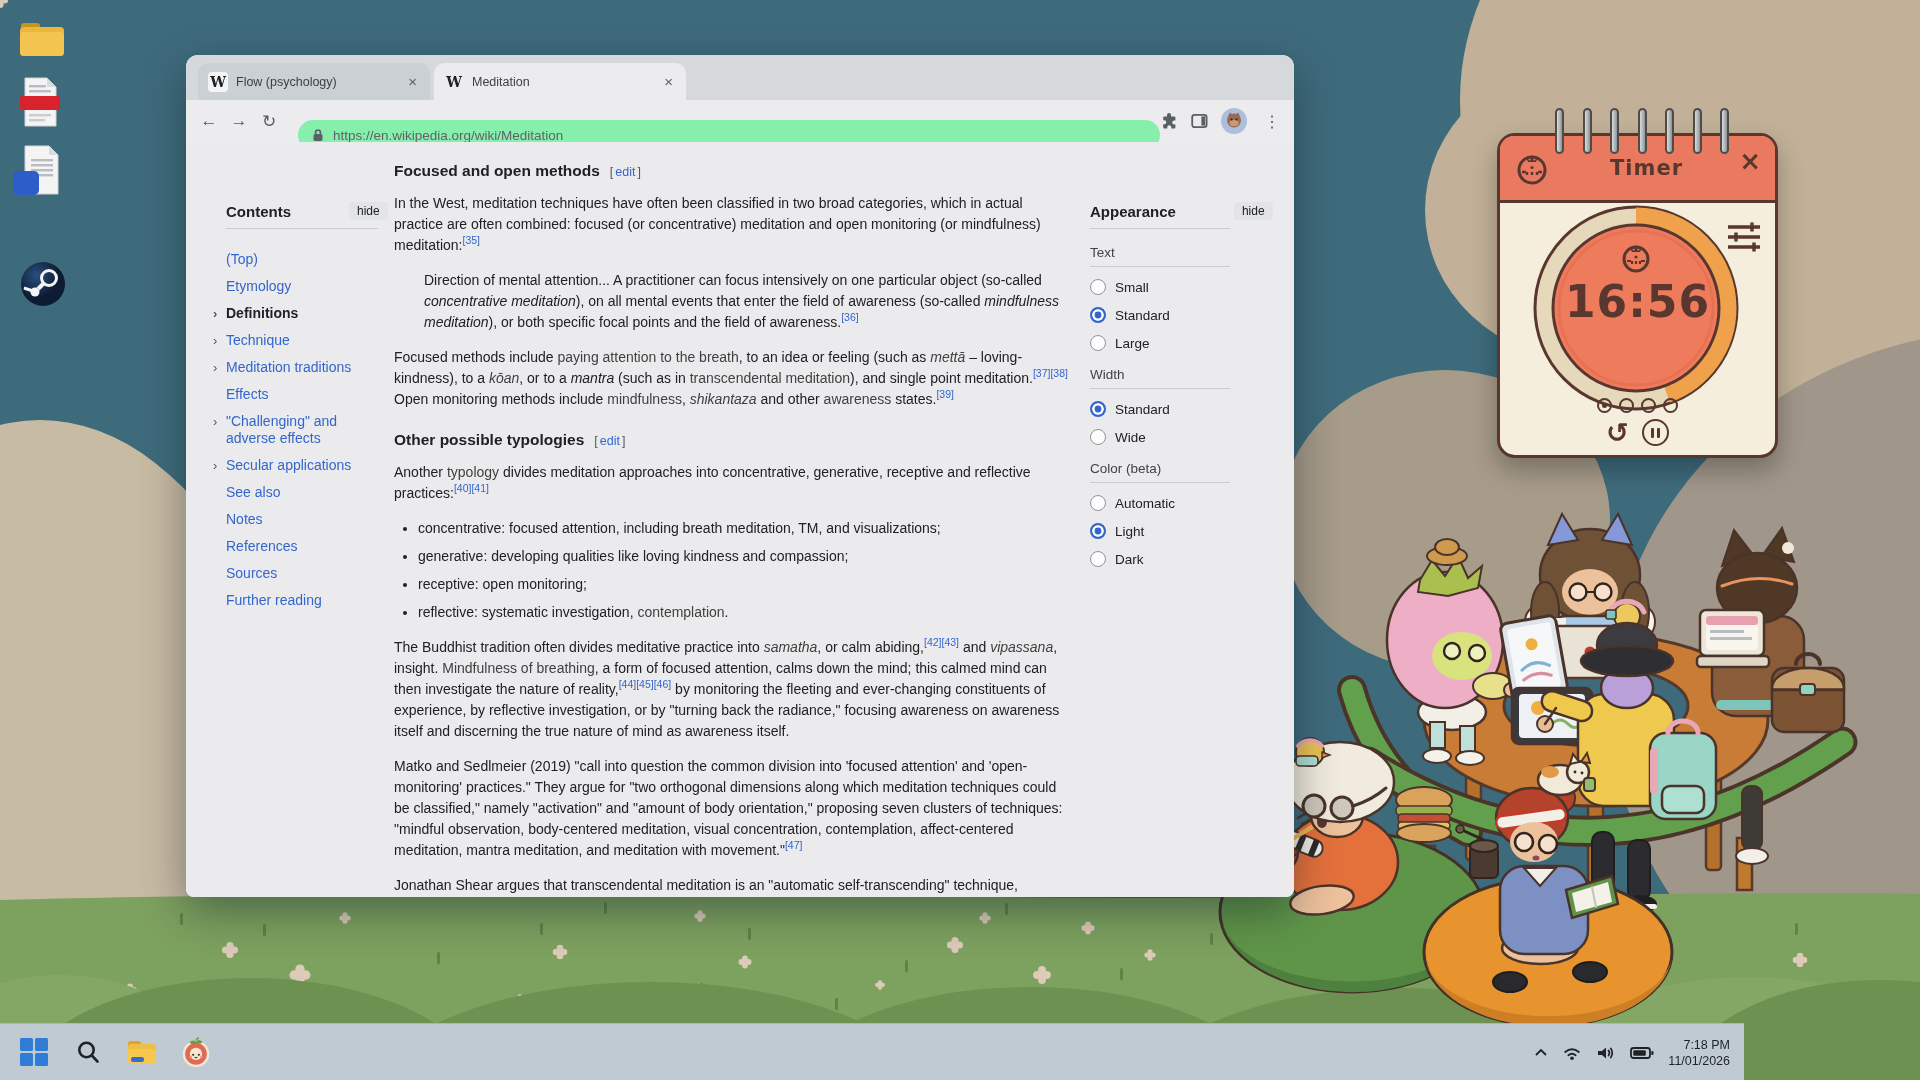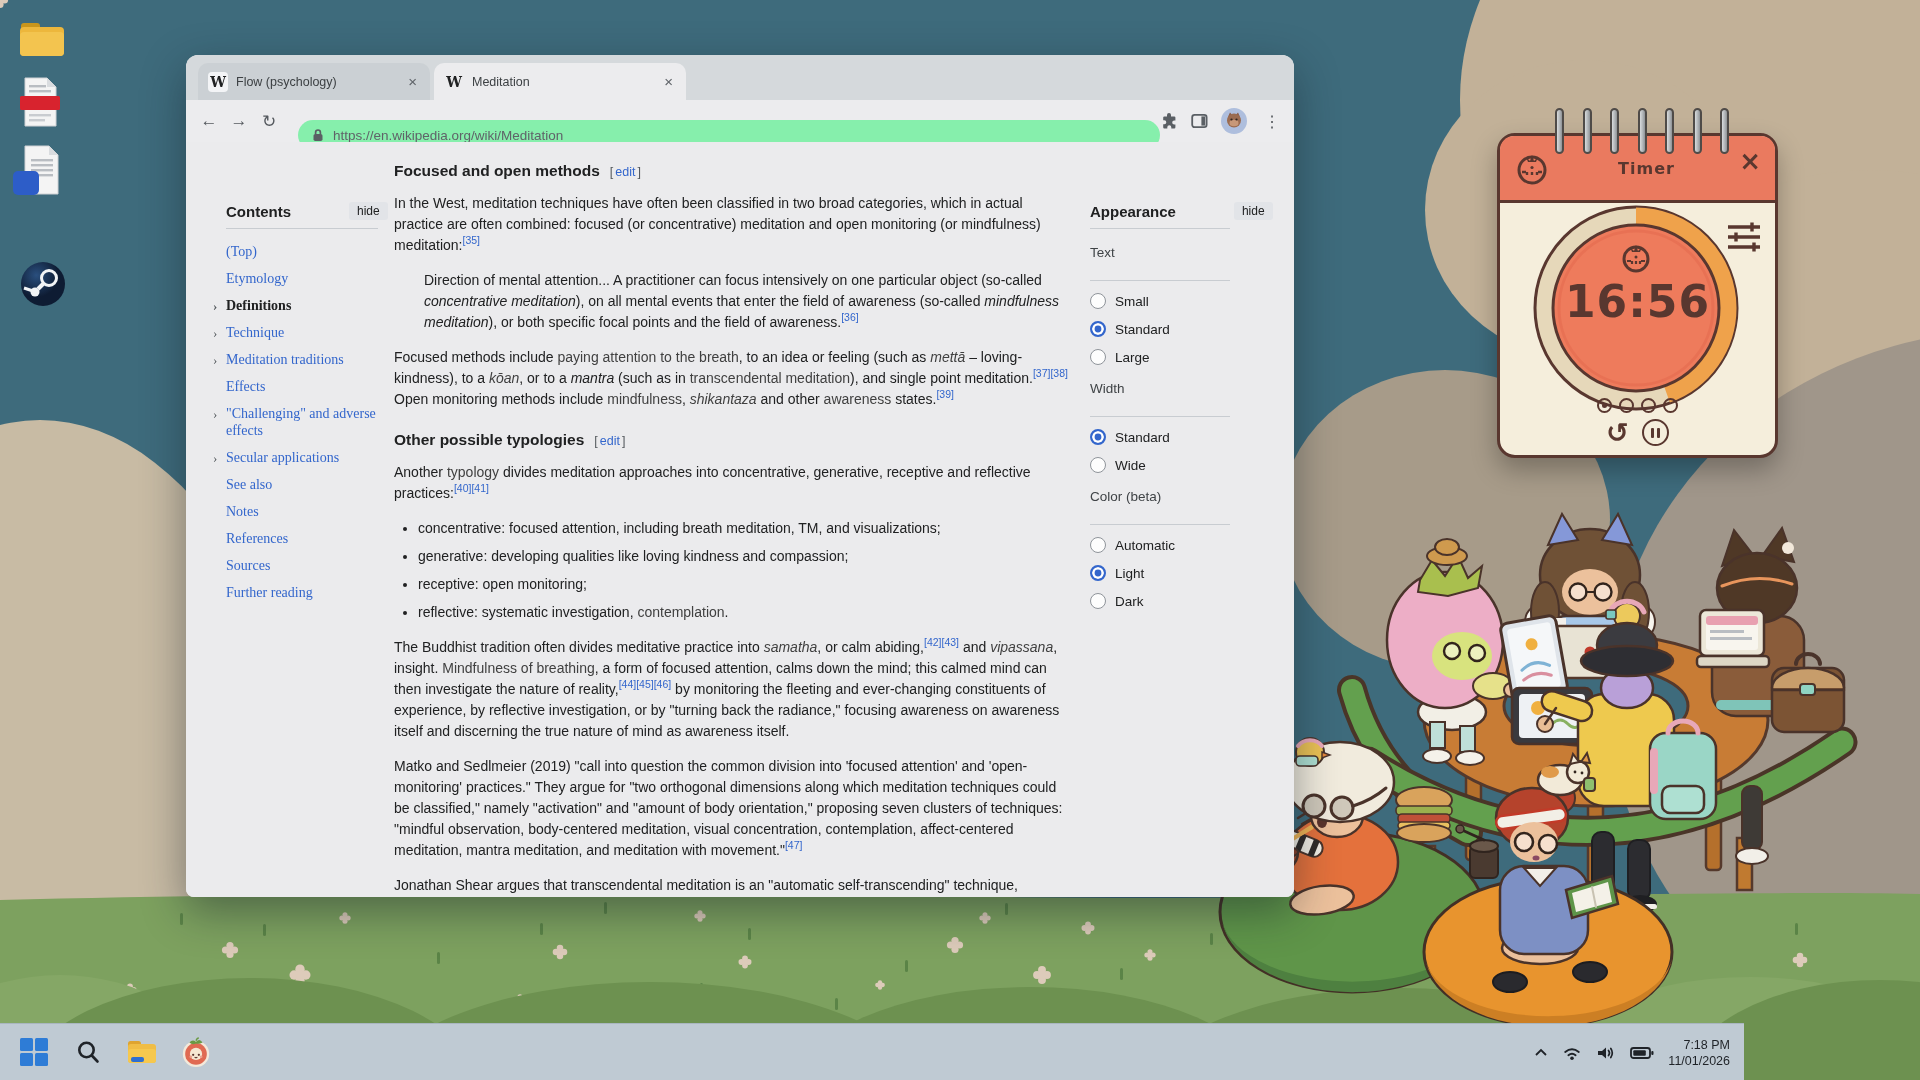--- a/index.html
+++ b/index.html
@@ -37,54 +37,54 @@
   .tb-ic { cursor:pointer; display:flex; align-items:center; }
   .kebab { font-size:16px; color:#55595e; padding:0 4px; }
 
   .pagearea { position:absolute; left:0; top:87px; right:0; bottom:0; background:#ebebed; }
 
   
   .contents { position:absolute; left:40px; top:60px; width:152px; font-size:14px; }
   .panelhead { display:flex; align-items:center; gap:10px; padding-bottom:8px; border-bottom:1px solid #c8ccd1; }
   .panelhead .ph-title { font-weight:bold; font-size:15px; color:#202122; }
   .hidechip { font-size:12px; color:#202122; background:#e2e4e8; border-radius:3px; padding:2px 8px; cursor:pointer;margin-left:48px; }
-  .toc-list { margin-top:14px;font-family:Liberation Serif, serif; }
+  .toc-list { margin-top:22px; }
   .toc-item { position:relative; margin-bottom:10px; line-height:17px; color:#3366cc; cursor:pointer; }
   .toc-item.bold { color:#202122; font-weight:bold; }
   .toc-item .chev { position:absolute; left:-13px; top:0px; color:#54595d; font-size:13px; }
 
   .article { position:absolute; left:208px; top:0; width:676px; padding-top:6px; color:#202122;
              font-size:14px; line-height:21px; }
   .article h3 { font-size:15.5px; line-height:22px; margin:12px 0 10px 0; font-weight:bold; }
   .article h3 .edb { font-weight:normal; font-size:12.5px; color:#54595d; }
   .article h3 .edb.first { margin-left:10px; }
   .article h3 .edl { font-weight:normal; font-size:12.5px; color:#3366cc; margin:0 2px; cursor:pointer; }
   .article p { margin:0 0 14px 0; }
   .article blockquote { margin:12px 0 14px 30px; }
   .article ul { margin:0 0 14px 0; padding-left:24px; }
   .article li { margin-bottom:7px; }
   .article .lnk { color:#404040; cursor:pointer; }
   .article .it { font-style:italic; }
   .article sup.ref { color:#3366cc; font-size:10.5px; line-height:0; cursor:pointer; }
   .article h3.gap { margin-top:19px; }
 
   .appearance { position:absolute; right:64px; top:60px; width:140px; font-size:13.5px; color:#202122; }
-  .ap-group-label { margin:16px 0 6px 0; color:#3f4346; padding-bottom:20px; border-bottom:1px solid #c8ccd1; }
+  .ap-group-label { margin:16px 0 6px 0; color:#3f4346; padding-bottom:6px; border-bottom:1px solid #c8ccd1; }
   .ap-opt { display:flex; align-items:center; gap:9px; margin:12px 0; cursor:pointer; }
   .radio { width:16px; height:16px; border-radius:50%; border:1.5px solid #8f949a; background:#fdfdfd; flex:0 0 auto; }
   .radio.sel { border:2px solid #3366cc; background:#3366cc; box-shadow:inset 0 0 0 2.6px #fff; }
 
   
   .timer-rings { position:absolute; z-index:30; top:108px; width:9px; height:46px; border-radius:5px;
                  background:linear-gradient(90deg,#d8dbdd,#aeb2b5 60%,#8e9296); border:2px solid #4f4b48; }
   .timer-card { position:absolute; left:1497px; top:133px; width:281px; height:325px; z-index:25;
                 border:3px solid #59372f; border-radius:18px; background:#f5eedc; box-shadow:0 12px 26px rgba(0,0,0,.28); }
   .timer-head { position:relative; height:67px; background:#ea7a5f; border-bottom:3px solid #59372f;
                 border-radius:14px 14px 0 0; display:flex; align-items:center; }
-  .timer-title { position:absolute; left:18px; right:0; text-align:center; font-size:16px; font-weight:bold;
+  .timer-title { position:absolute; left:18px; right:0; text-align:center; font-size:21px; font-weight:bold;
                  color:#59372f; font-family:"DejaVu Sans", sans-serif; letter-spacing:1px; }
   .timer-x { position:absolute; right:14px; top:10px; font-size:26px; font-weight:bold; color:#59372f; cursor:pointer;
              font-family:"DejaVu Sans", sans-serif; }
   .timer-settings { position:absolute; right:12px; top:84px; cursor:pointer; }
   .timer-dial-wrap { position:absolute; left:33px; top:69px; width:206px; height:206px; }
   .timer-time { position:absolute; left:0; top:140px; width:100%; text-align:center; font-size:44px; font-weight:bold;
                 color:#59372f; font-family:"DejaVu Sans", sans-serif; letter-spacing:1px; }
   .timer-dots { position:absolute; left:0; top:262px; width:100%; display:flex; justify-content:center; gap:7px; }
   .tdot { width:15px; height:15px; border-radius:50%; border:2.5px solid #59372f; position:relative; }
   .tdot.done::after { content:""; position:absolute; left:2.5px; top:2.5px; width:5px; height:5px; border-radius:50%; background:#59372f; }

